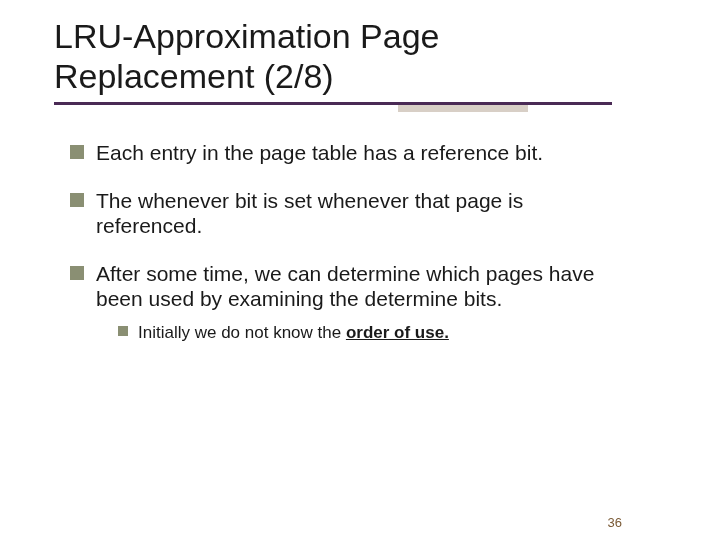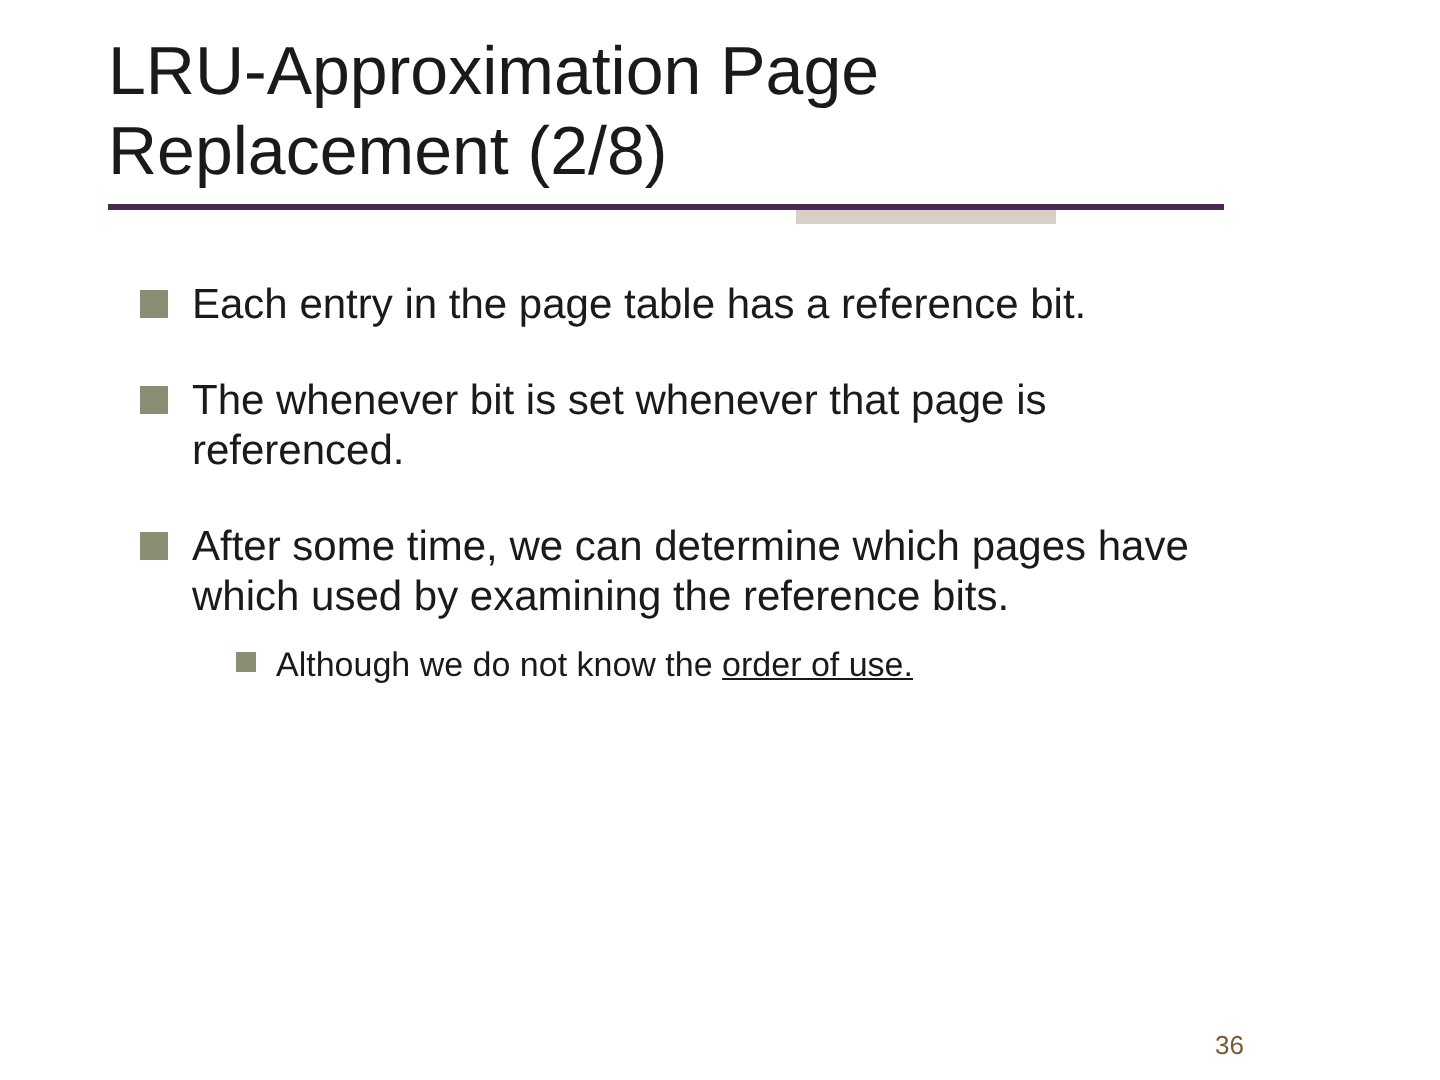--- a/index.html
+++ b/index.html
@@ -96,20 +96,21 @@
     content: "";
     position: absolute;
     left: 0;
     top: 4px;
     width: 10px;
     height: 10px;
     background: #8a8f73;
   }
   .order-phrase {
     text-decoration: underline;
+    font-weight: bold;
   }
   .page-num {
     position: absolute;
     right: 30px;
     bottom: 10px;
     font-size: 13px;
     color: #7a5a36;
   }
 </style>
 </head>
@@ -127,24 +128,24 @@
 
   <div class="body-block">
     <ul class="lvl1">
       <li>
         <span>Each entry in the page table has a reference bit.</span>
       </li>
       <li>
         <span>The whenever bit is set whenever that page is referenced.</span>
       </li>
       <li>
-        <span>After some time, we can determine which pages have which used by examining the reference bits.</span>
+        <span>After some time, we can determine which pages have been used by examining the determine bits.</span>
         <ul class="lvl2">
           <li>
-            <span>Although we do not know the </span><span class="order-phrase">order of use.</span>
+            <span>Initially we do not know the </span><span class="order-phrase">order of use.</span>
           </li>
         </ul>
       </li>
     </ul>
   </div>
 
   <div class="page-num">36</div>
 
 </div>
 

